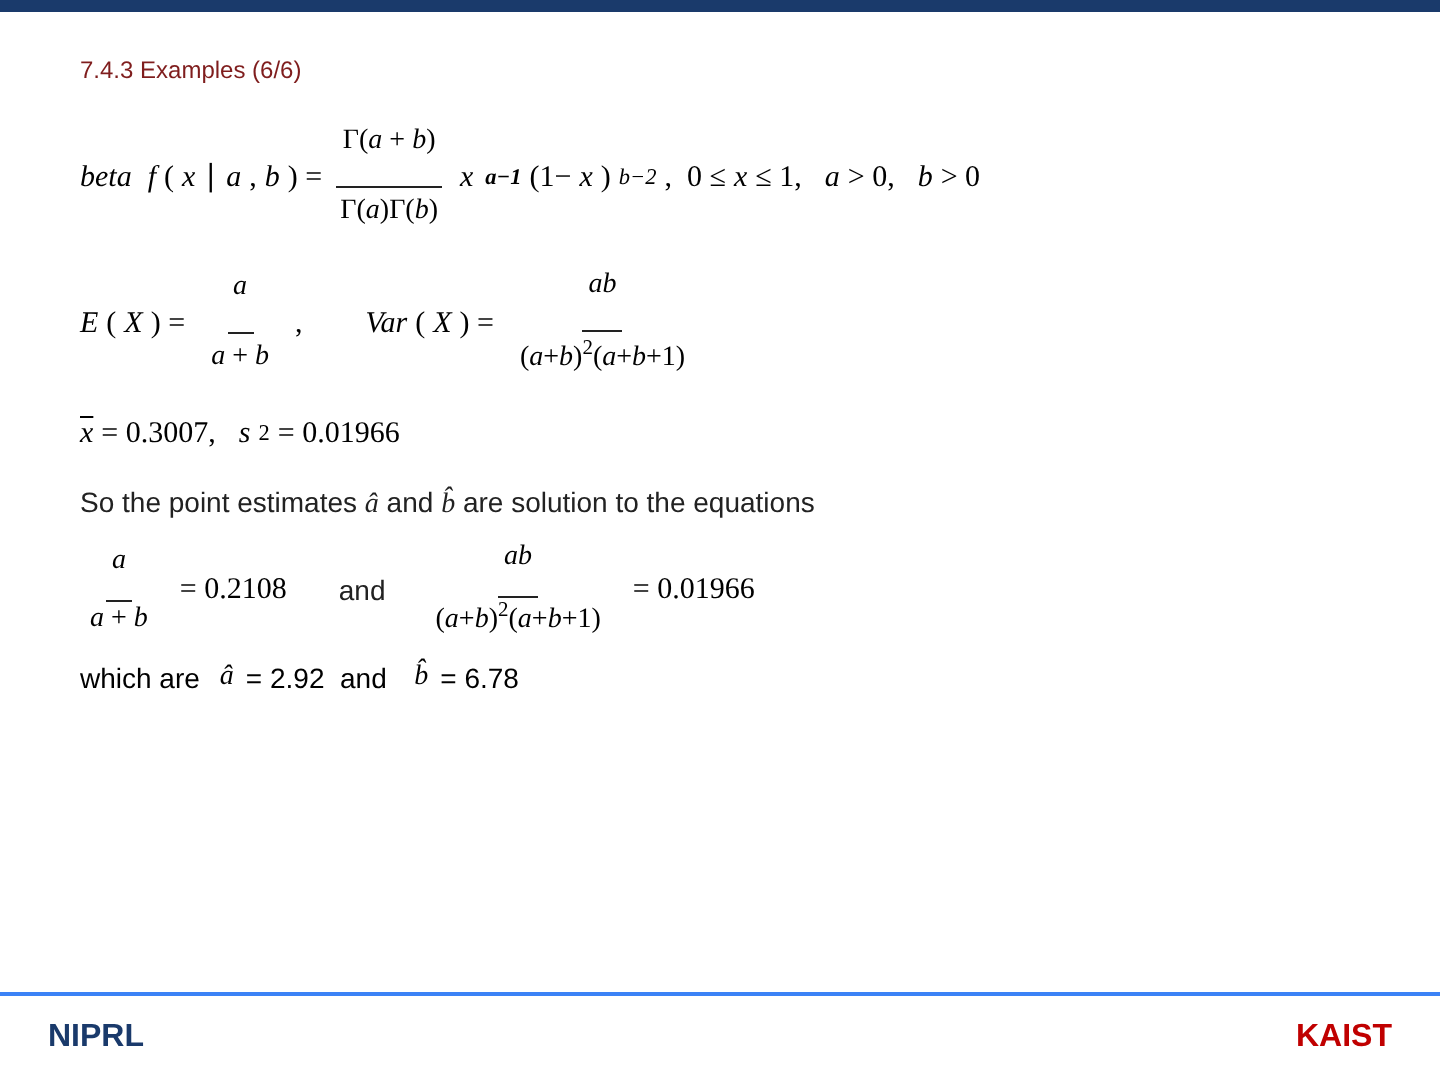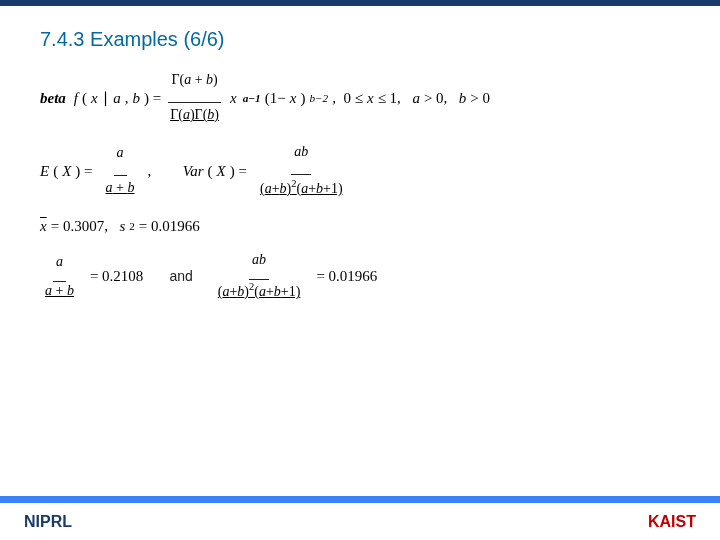--- a/index.html
+++ b/index.html
@@ -21,21 +21,21 @@
       height: 6px;
       background: #1a3a6b;
     }
 
     .bottom-bar {
       position: absolute;
       bottom: 0;
       left: 0;
       right: 0;
       height: 44px;
-      border-top: 7px solid #3b82f6;
+      border-top: 2px solid #3b82f6;
       display: flex;
       align-items: center;
       justify-content: space-between;
       padding: 0 24px;
     }
 
     .niprl-text {
       font-family: Arial, sans-serif;
       font-weight: bold;
       font-size: 16px;
@@ -52,22 +52,22 @@
     .main-content {
       position: absolute;
       top: 20px;
       left: 40px;
       right: 40px;
       bottom: 50px;
     }
 
     .section-title {
       font-family: Arial, sans-serif;
-      font-size: 20px;
-      color: #0369a1;
+      font-size: 12px;
+      color: #7f1d1d;
       font-weight: normal;
       margin-bottom: 18px;
       margin-top: 8px;
     }
 
     .math-block {
       margin-bottom: 14px;
       font-size: 15px;
       line-height: 1.6;
     }
@@ -93,21 +93,20 @@
       border-bottom: 1.2px solid #222;
       padding: 0 3px 11px 3px;
       text-align: center;
       white-space: nowrap;
     }
 
     .frac .den {
       padding: 1px 3px 0 3px;
       text-align: center;
       white-space: nowrap;
-      text-decoration: underline;
     }
 
     .math-row {
       display: flex;
       align-items: center;
       gap: 4px;
       margin-bottom: 10px;
       flex-wrap: wrap;
     }
 
@@ -154,21 +153,21 @@
 <body>
 
 <div class="top-border"></div>
 
 <div class="main-content">
 
   <div class="section-title">7.4.3 Examples (6/6)</div>
 
   <div class="math-block">
     <div class="math-row" style="align-items:center; font-family:'Times New Roman',serif; font-size:15px;">
-      <span style="font-style:italic; margin-right:4px;font-weight:bold;">beta</span>
+      <span style="font-style:italic; margin-right:4px;">beta</span>
       <span style="font-style:italic;">f</span>(<span style="font-style:italic;">x</span> ∣ <span style="font-style:italic;">a</span>, <span style="font-style:italic;">b</span>) =
       <span class="frac" style="font-size:14px;">
         <span class="num">Γ(<span style="font-style:italic;">a</span> + <span style="font-style:italic;">b</span>)</span>
         <span class="den">Γ(<span style="font-style:italic;">a</span>)Γ(<span style="font-style:italic;">b</span>)</span>
       </span>
       <span style="font-style:italic; margin:0 2px;">x</span><sup style="font-style:italic;font-weight:bold;">a−1</sup>
       (1−<span style="font-style:italic;">x</span>)<sup style="font-style:italic;">b−2</sup>,
       &nbsp;0 ≤ <span style="font-style:italic;">x</span> ≤ 1,
       &nbsp;<span style="font-style:italic;">a</span> &gt; 0,
       &nbsp;<span style="font-style:italic;">b</span> &gt; 0
@@ -192,20 +191,24 @@
 
   <div class="math-block">
     <div class="math-row" style="font-family:'Times New Roman',serif; font-size:15px; align-items:center;">
       <span style="text-decoration:overline; font-style:italic;">x</span>
       = 0.3007,&nbsp;&nbsp;
       <span style="font-style:italic;">s</span><sup>2</sup>
       = 0.01966
     </div>
   </div>
 
+  <div class="text-line">
+    So the point estimates <span style="font-family:'Times New Roman',serif; font-style:italic; position:relative; display:inline-block;">â</span>
+    and <span style="font-family:'Times New Roman',serif; font-style:italic;">b̂</span> are solution to the equations
+  </div>
 
   <div class="equations-section">
     <div class="eq-row">
 
       <div class="eq-group" style="font-family:'Times New Roman',serif; font-size:15px; align-items:center; display:flex;">
         <span class="frac" style="font-size:14px;">
           <span class="num" style="font-style:italic;">a</span>
           <span class="den"><span style="font-style:italic;">a</span> + <span style="font-style:italic;">b</span></span>
         </span>
         <span style="margin: 0 6px;">= 0.2108</span>
@@ -216,19 +219,26 @@
       <div class="eq-group" style="font-family:'Times New Roman',serif; font-size:15px; align-items:center; display:flex;">
         <span class="frac" style="font-size:14px;">
           <span class="num" style="font-style:italic;">ab</span>
           <span class="den">(<span style="font-style:italic;">a</span>+<span style="font-style:italic;">b</span>)<sup>2</sup>(<span style="font-style:italic;">a</span>+<span style="font-style:italic;">b</span>+1)</span>
         </span>
         <span style="margin: 0 6px;">= 0.01966</span>
       </div>
     </div>
   </div>
 
+  <div class="results-row">
+    <span>which are</span>
+    <span style="font-family:'Times New Roman',serif; font-style:italic; margin-left:4px;">â</span>
+    <span>= 2.92&nbsp; and &nbsp;</span>
+    <span style="font-family:'Times New Roman',serif; font-style:italic;">b̂</span>
+    <span>= 6.78</span>
+  </div>
 
 </div>
 
 <div class="bottom-bar">
   <span class="niprl-text">NIPRL</span>
   <span class="kaist-text">KAIST</span>
 </div>
 
 </body></html>

